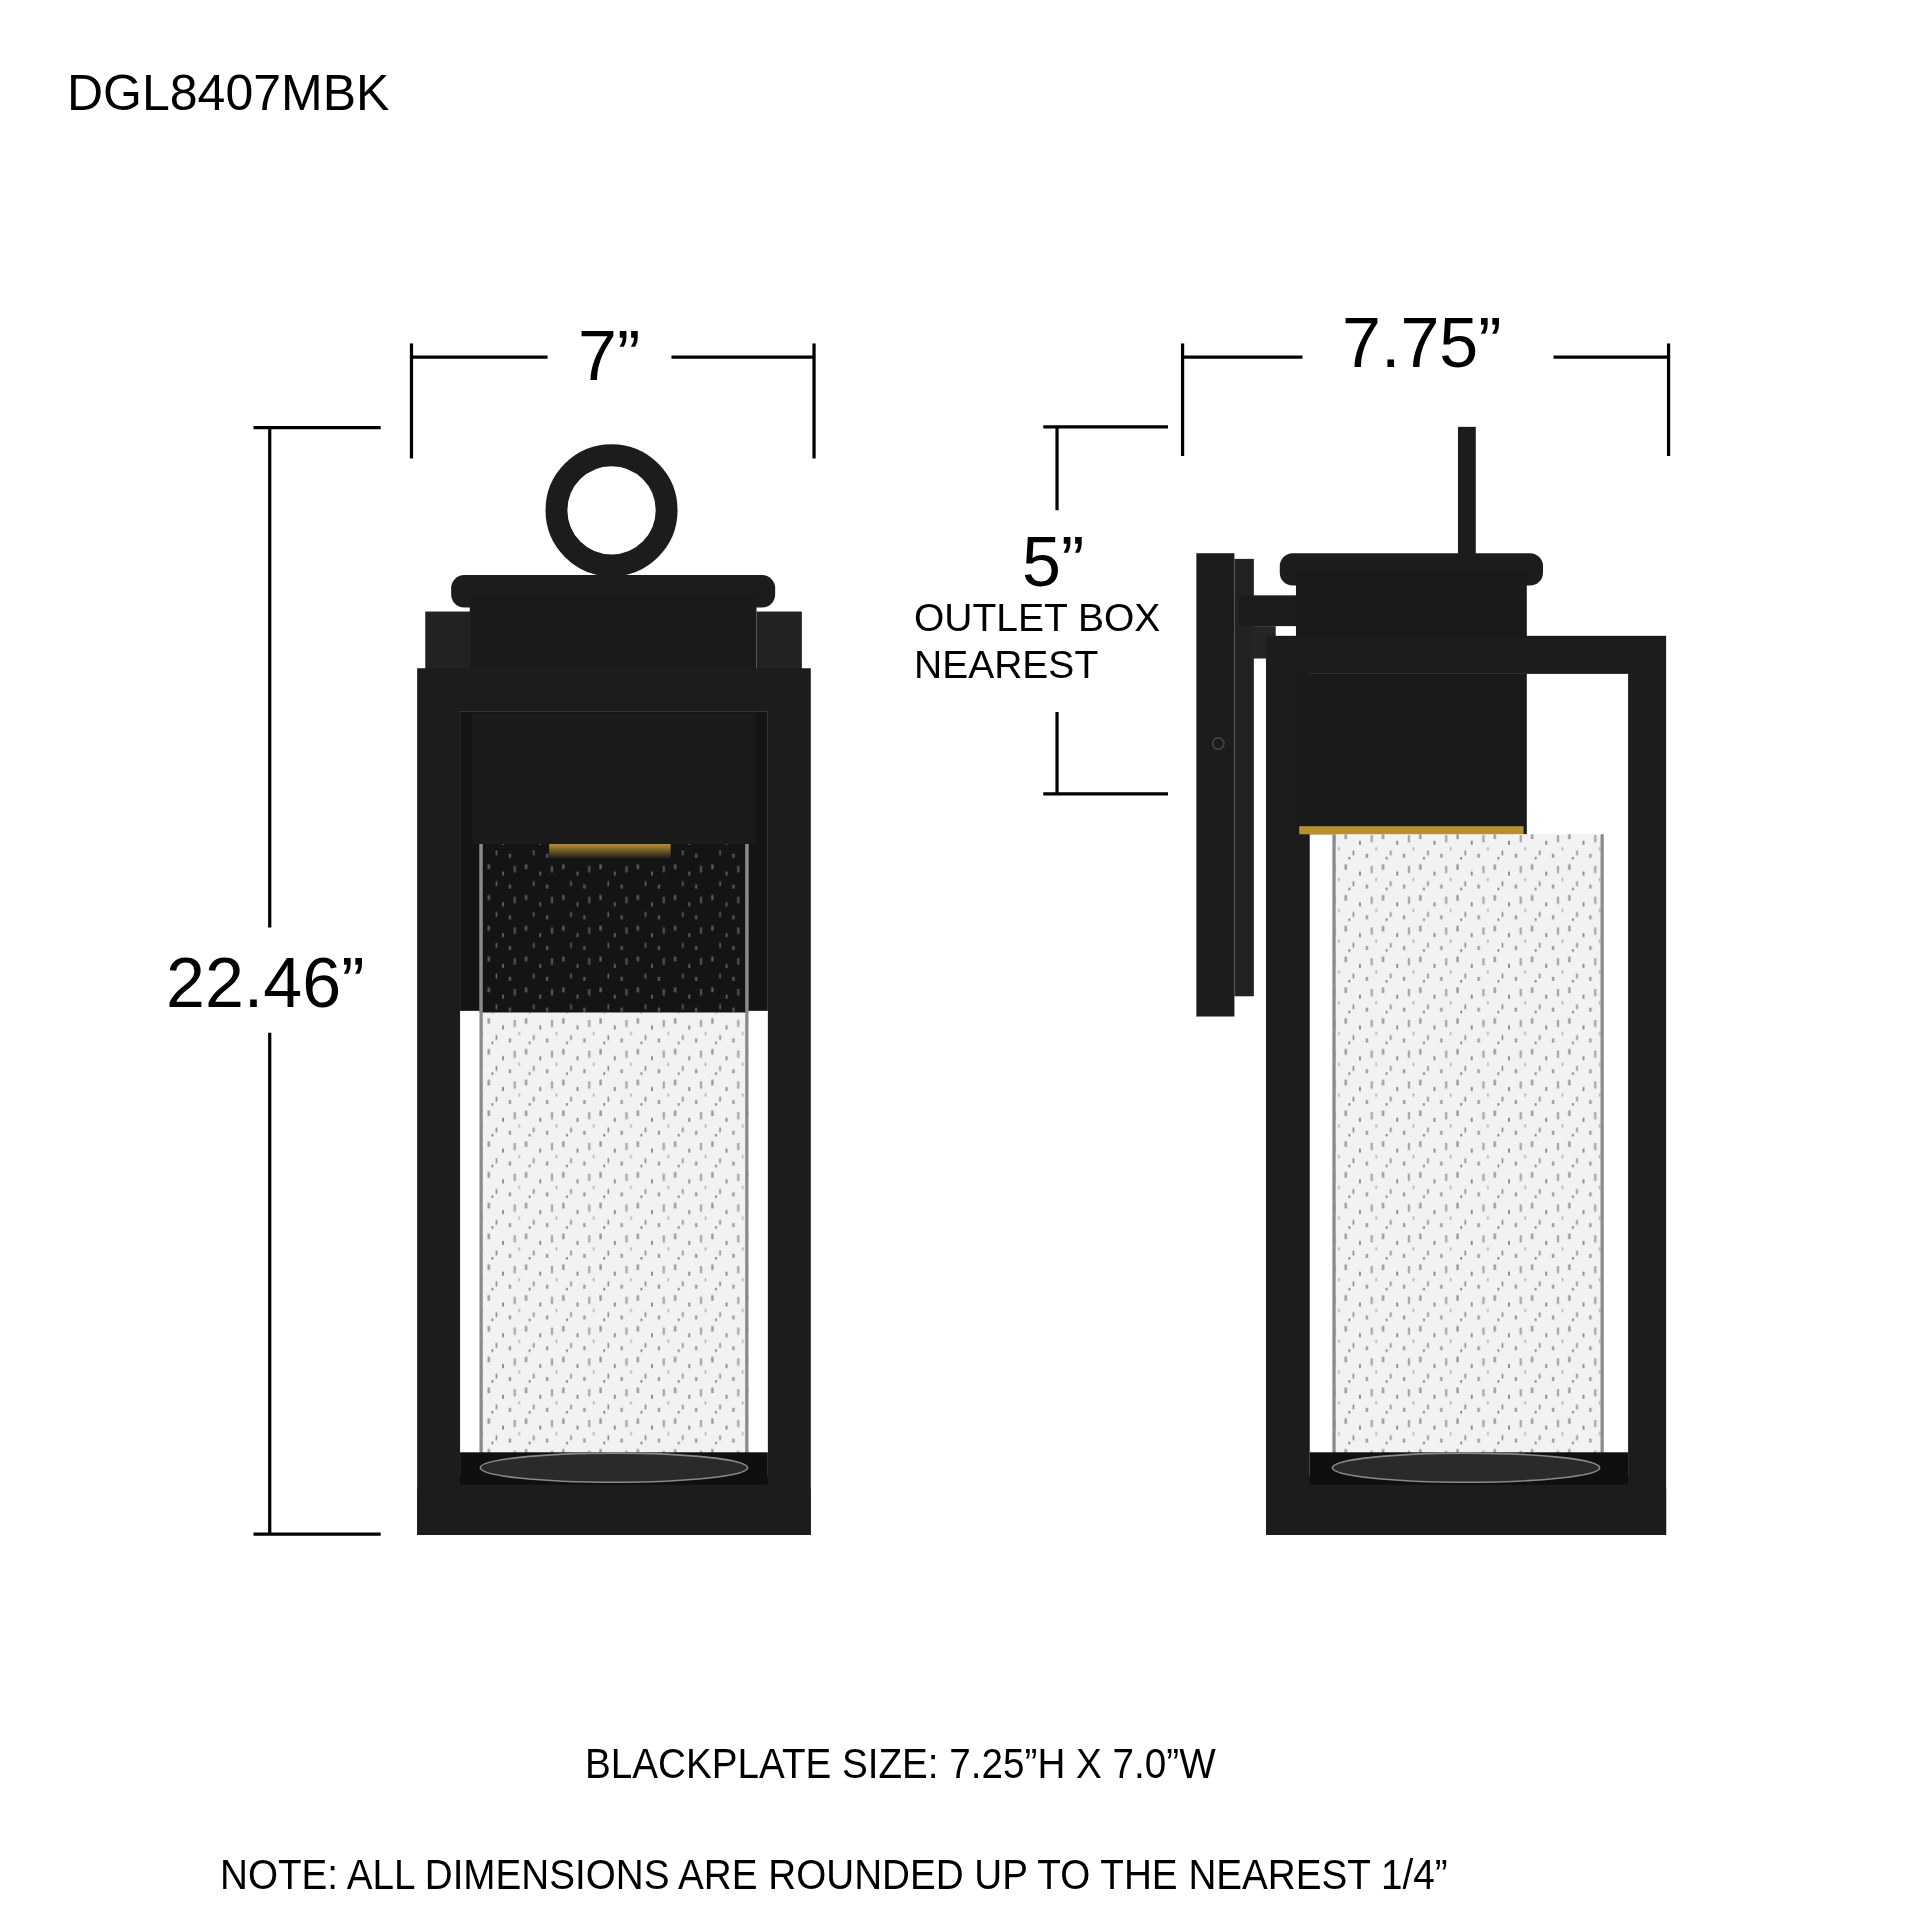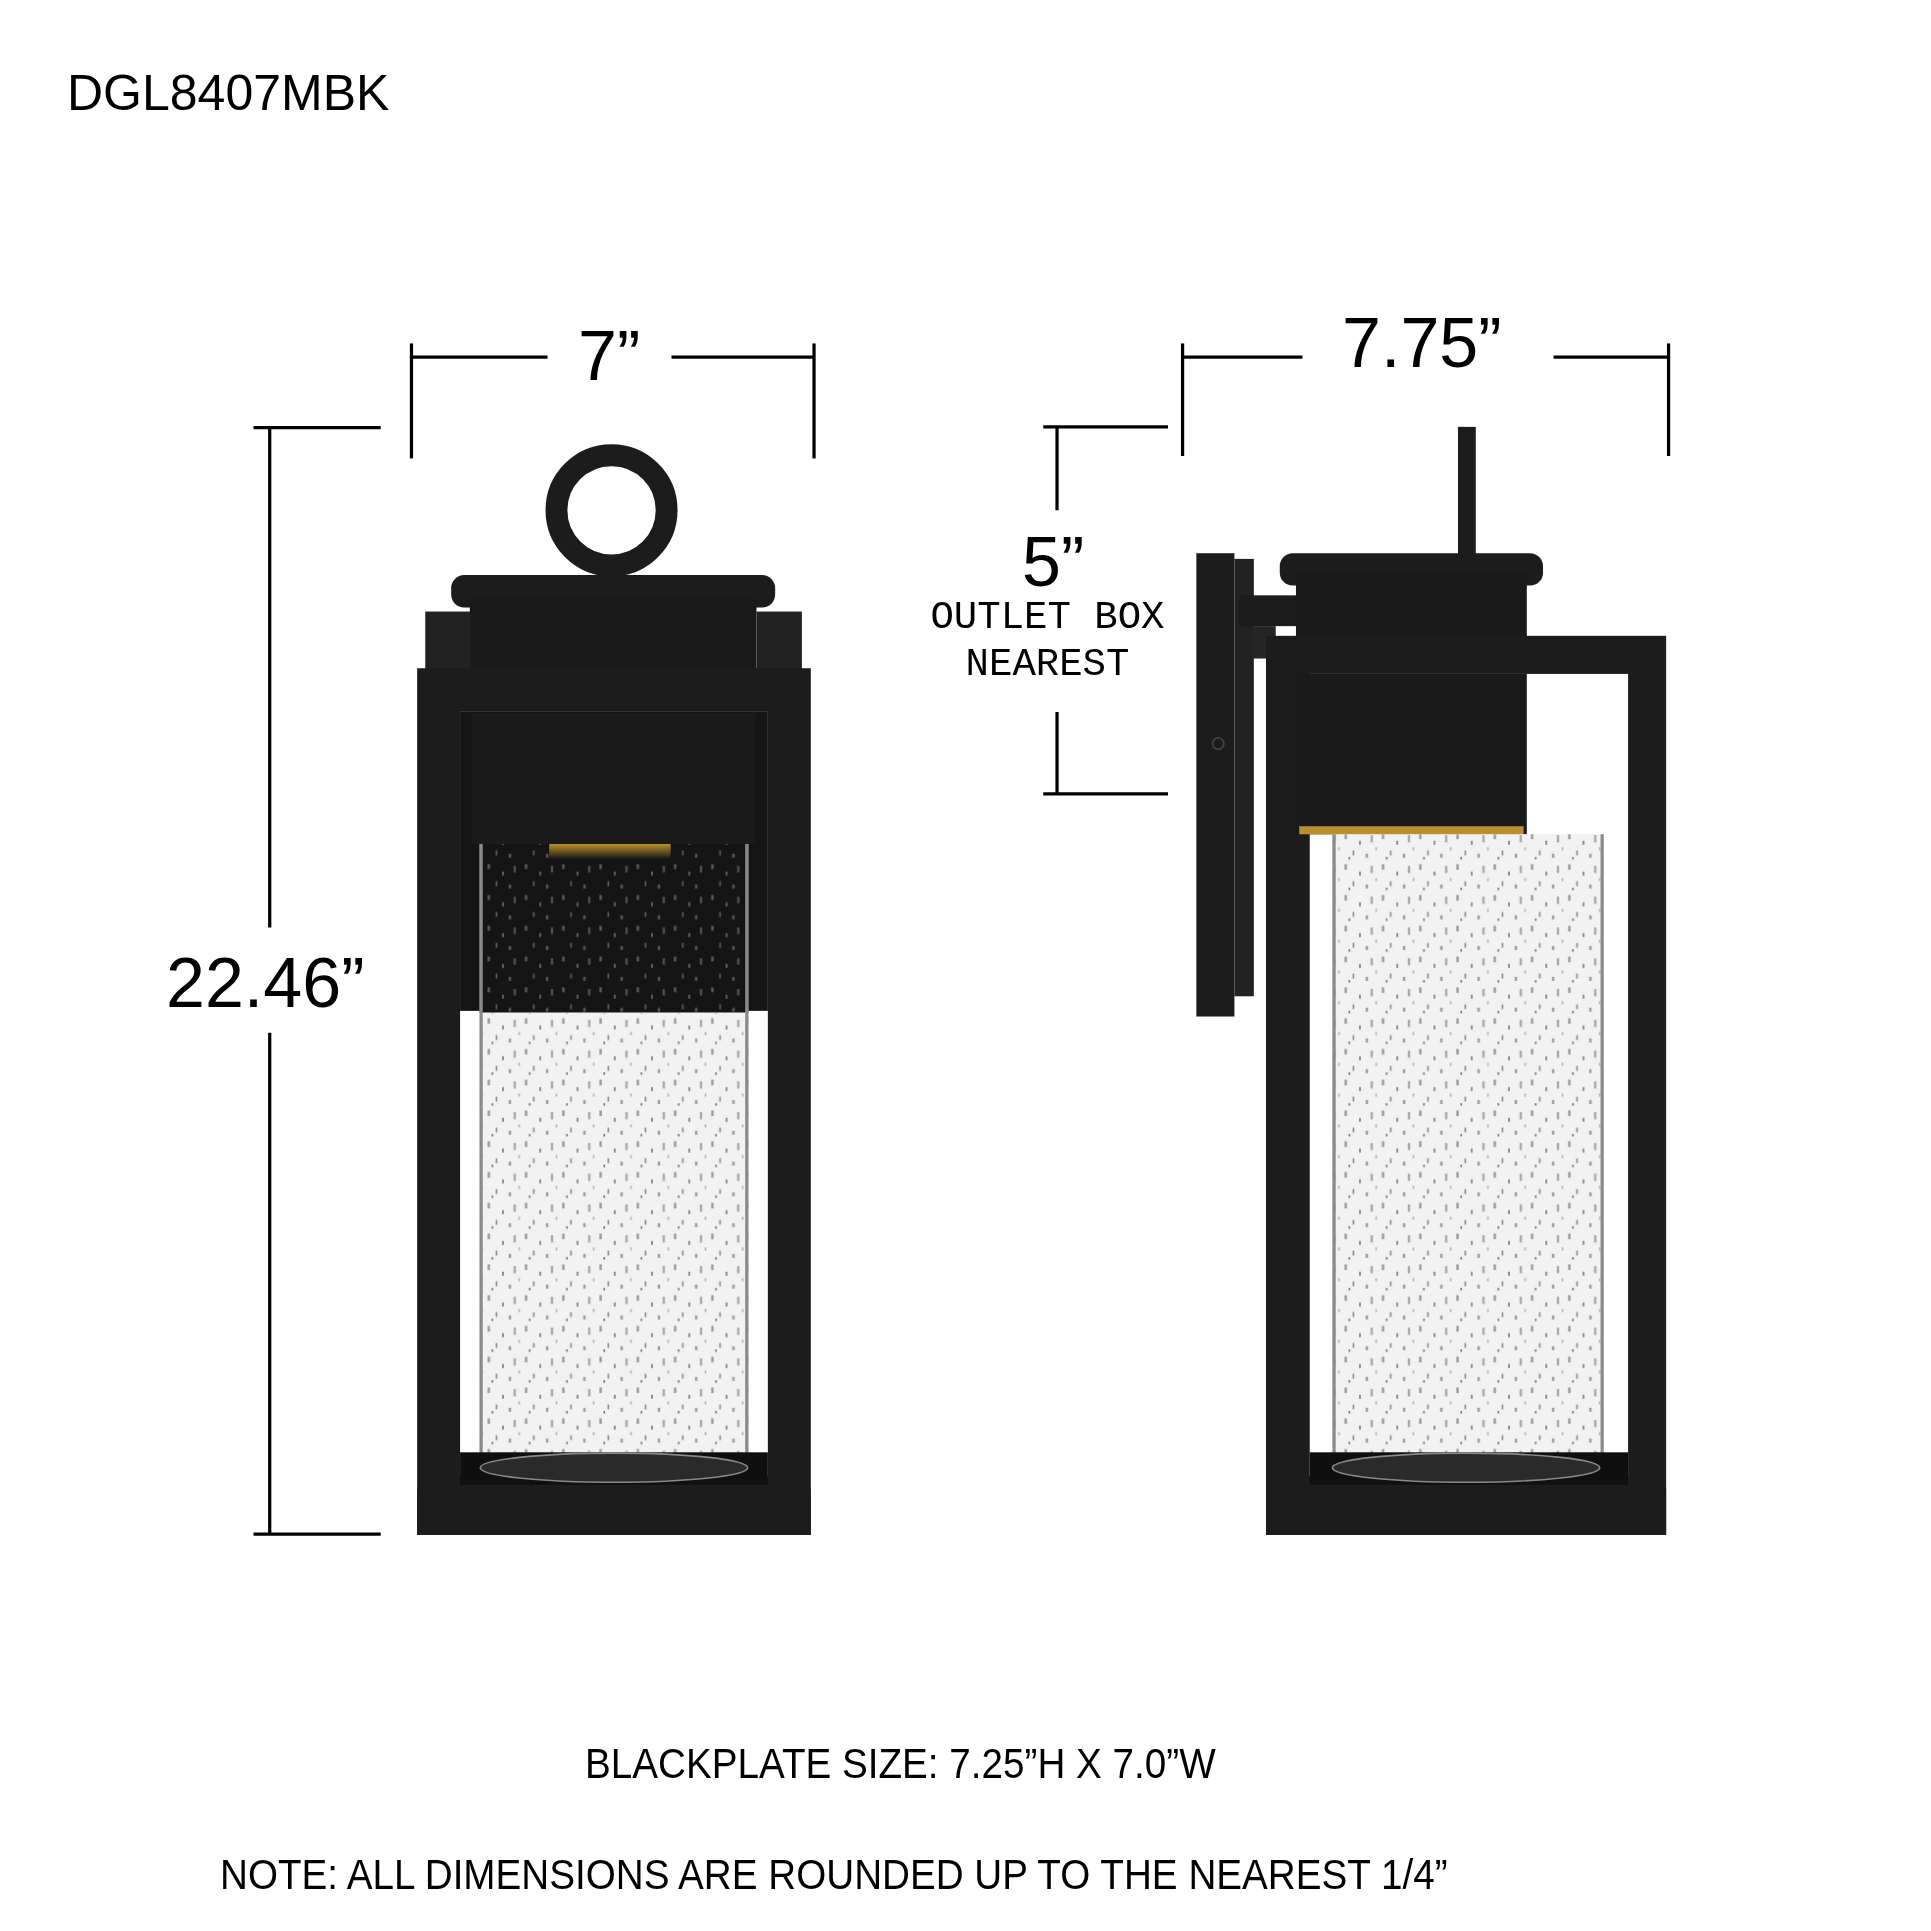--- a/index.html
+++ b/index.html
@@ -1,20 +1,20 @@
 <!DOCTYPE html>
 <html style="font-size:13px"><head>
   <meta charset="utf-8">
   <style>
     html, body { margin:0; padding:0; background:#ffffff; }
     body { width:1931px; height:1931px; position:relative; overflow:hidden; font-family:"Liberation Sans", sans-serif; color:#000; }
     .abs { position:absolute; }
     .title { left:67px; top:50px; font-size:50px; line-height:1; white-space:nowrap;margin-top:18px; }
     .dim { font-size:70px; line-height:1; white-space:nowrap; }
-    .dim-sm { font-size:39px; line-height:1.2; white-space:nowrap; text-align:center;font-family:Liberation Mono, monospace; }
+    .dim-sm { font-size:39px; line-height:1.2; white-space:nowrap; text-align:left; }
     .note { font-size:42px; line-height:1; white-space:nowrap; transform-origin:left top; }
     svg { position:absolute; left:0; top:0; }
   </style>
 </head>
 <body>
 
 <div class="abs title">DGL8407MBK</div>
 
 <svg width="1931" height="1931" viewBox="0 0 2384 2384">
   <defs>

